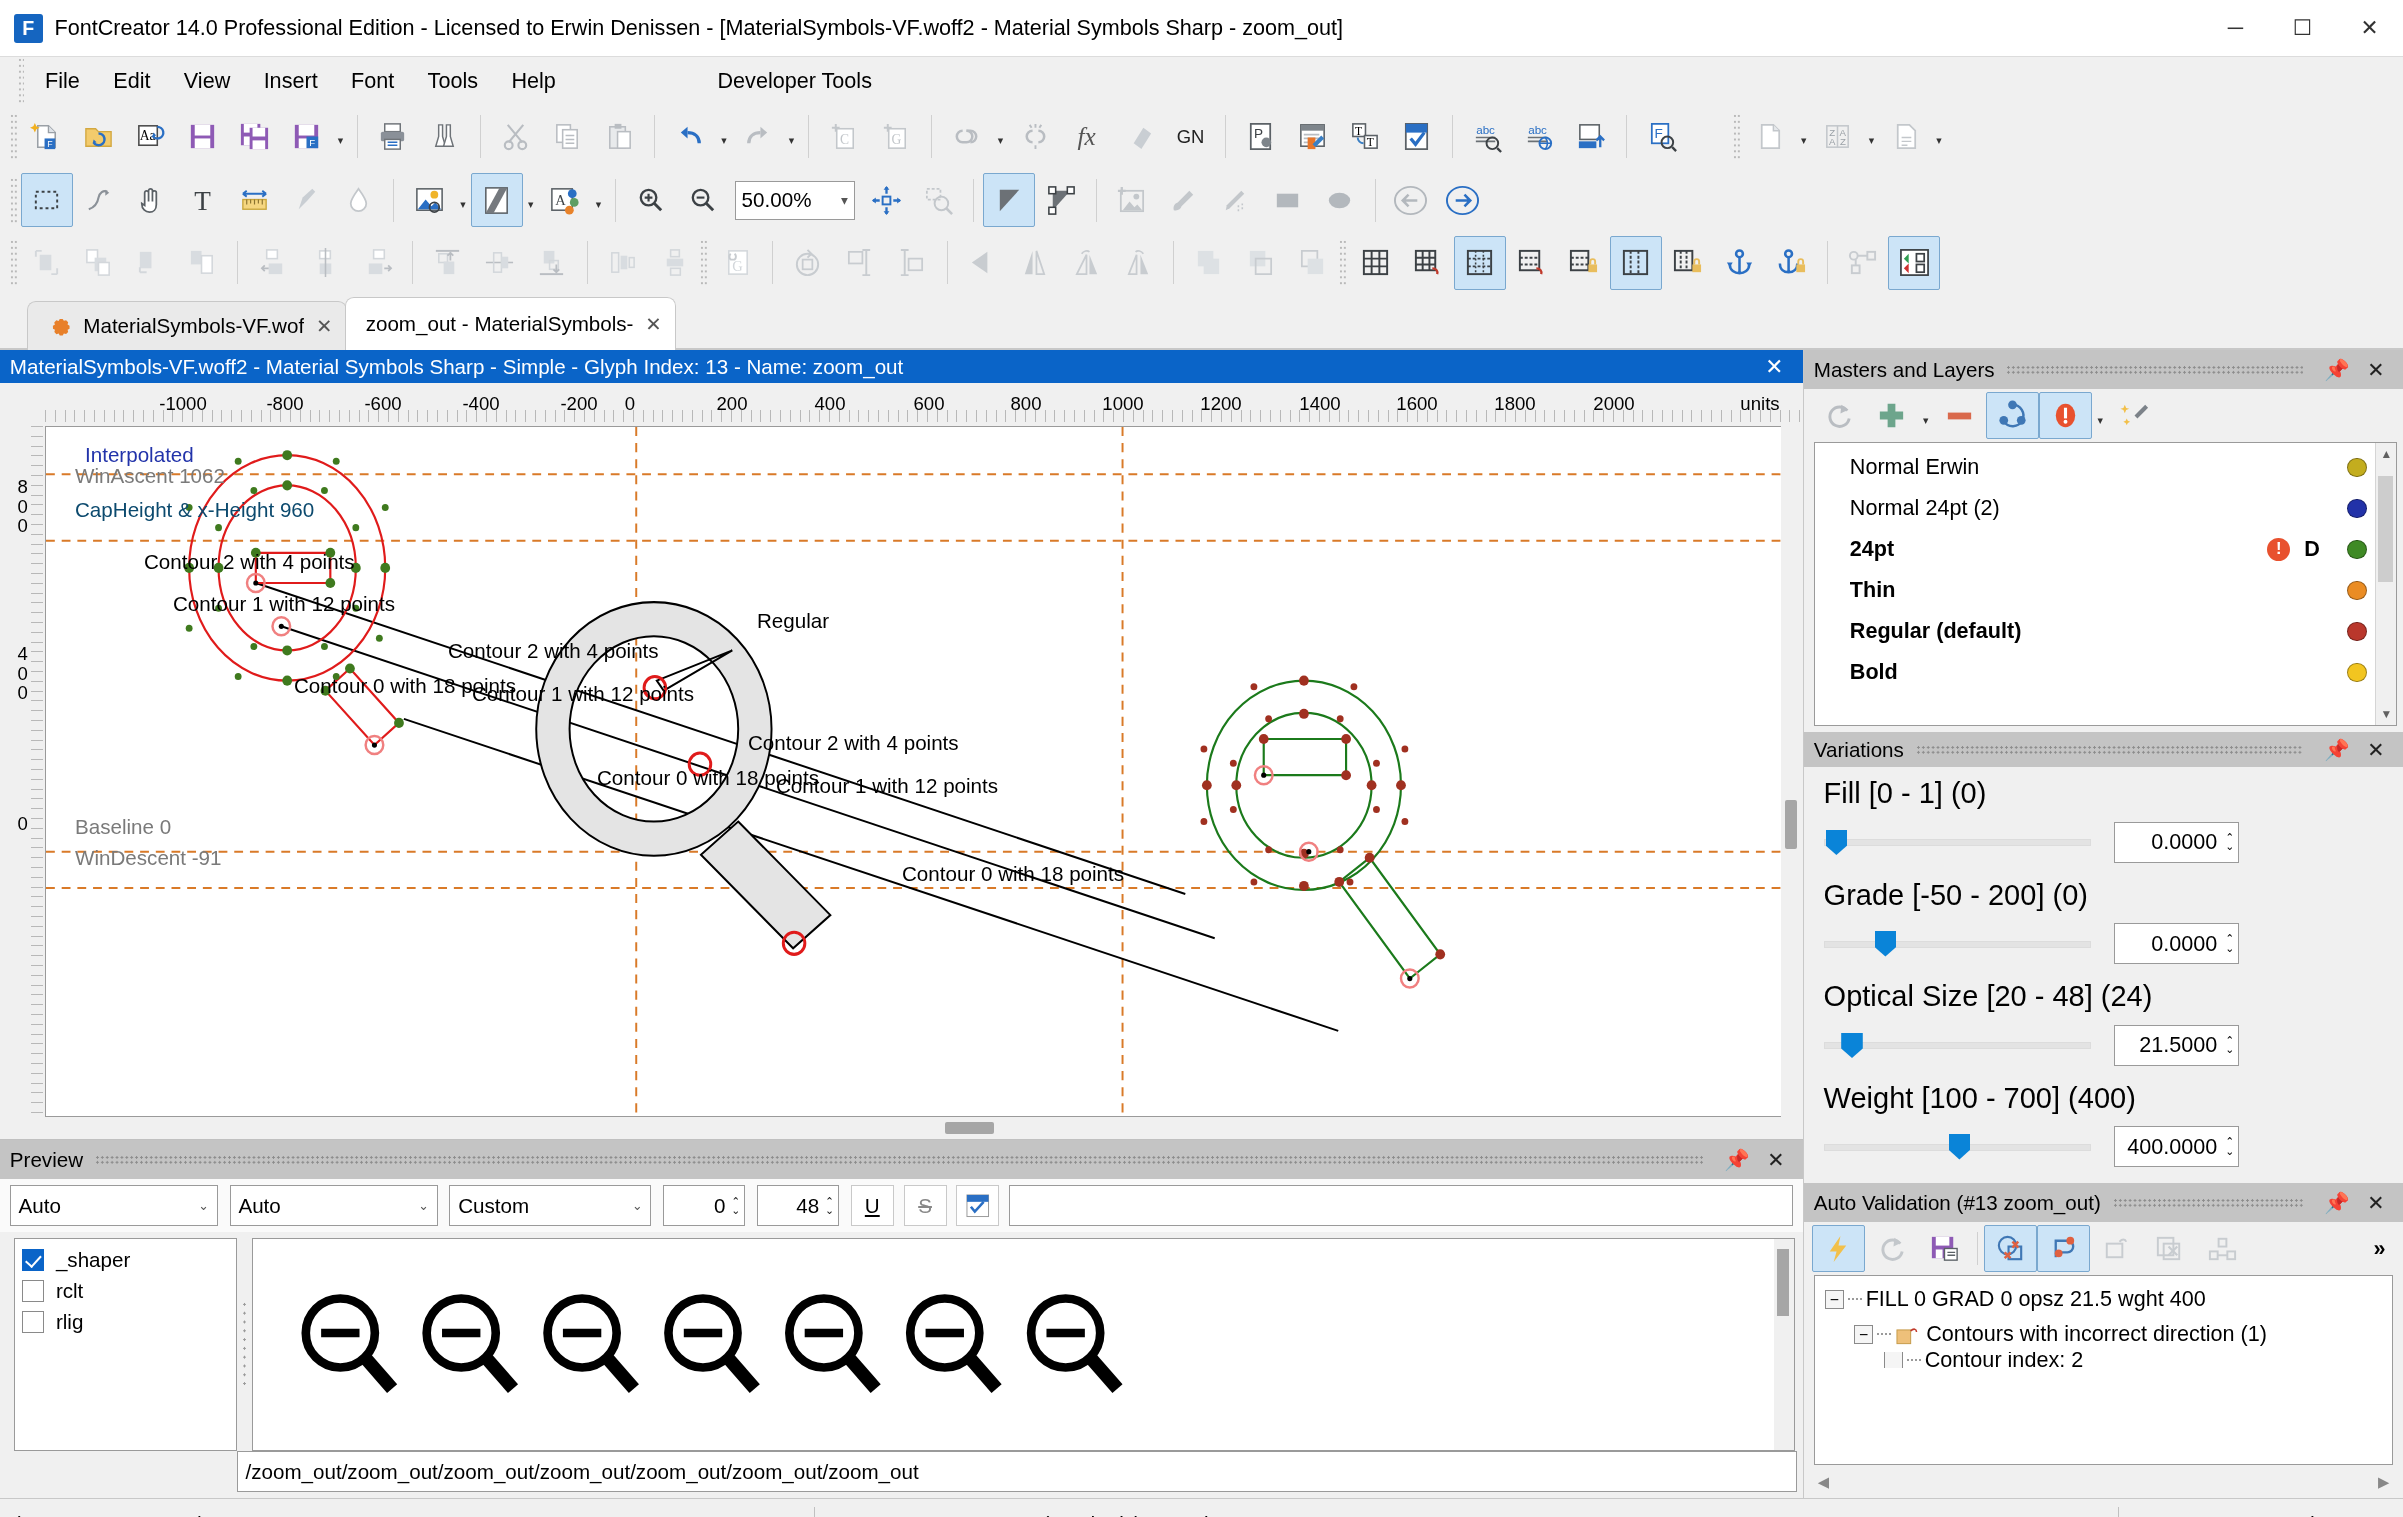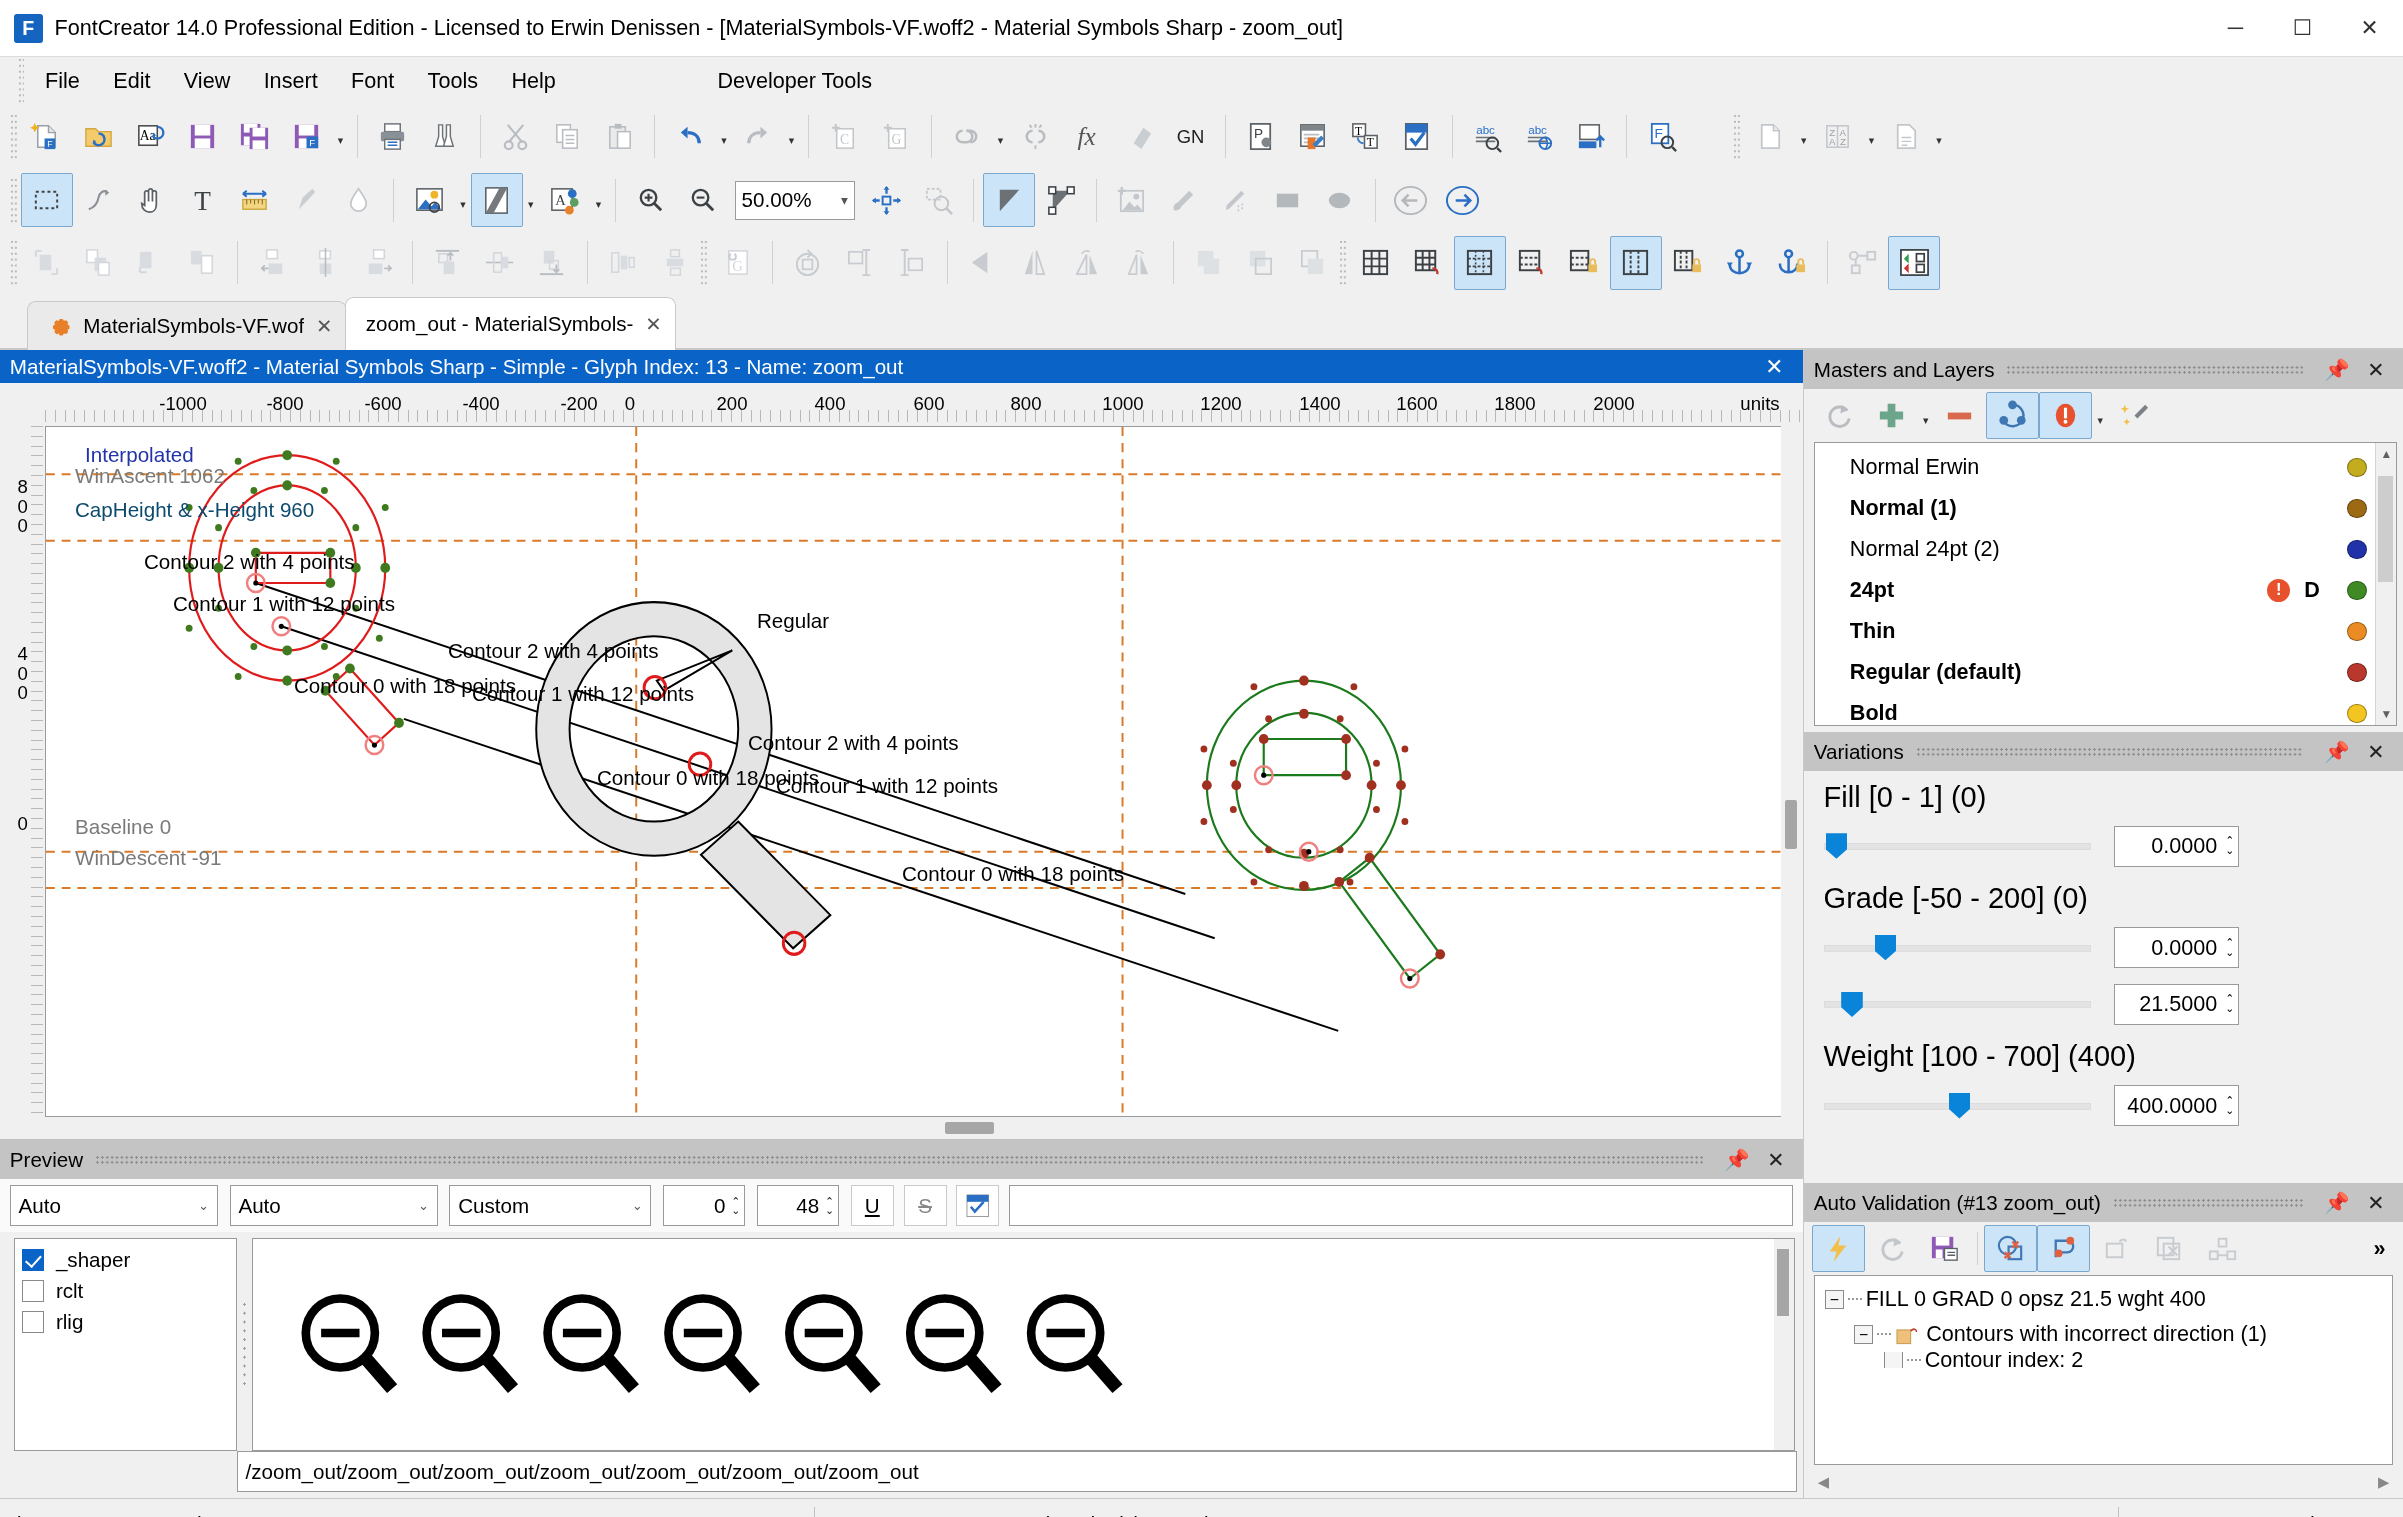--- a/index.html
+++ b/index.html
@@ -1236,26 +1236,20 @@
           </div>
       </div>
       <div id="masterlist">
         <div id="mlistinner">
           <div class="mrow">
             <span>Normal Erwin</span>
             <span class="flag">
                 <span class="dcol" style="background:#c3ad1e"></span>
               </span>
           </div>
-          <div class="mrow" style="font-weight:bold">
-            <span>Normal (1)</span>
-            <span class="flag">
-                <span class="dcol" style="background:#9c6a12"></span>
-              </span>
-          </div>
           <div class="mrow">
             <span>Normal 24pt (2)</span>
             <span class="flag">
                 <span class="dcol" style="background:#2232a8"></span>
               </span>
           </div>
           <div class="mrow" style="font-weight:bold">
             <span>24pt</span>
             <span class="flag">
               <span class="warn">!</span>
@@ -1325,20 +1319,21 @@
             <div class="varnum">
               <span>0.0000</span>
               <span class="ar">
                   <span>⌃</span>
                   <span>⌄</span>
                 </span>
             </div>
           </div>
         </div>
         <div class="varblock">
+          <div class="varlabel">Optical Size [20 - 48] (24)</div>
           <div class="varrow">
             <div class="slider">
               <div class="track"></div>
               <div class="thumb" style="left:17.6px"></div>
             </div>
             <div class="varnum">
               <span>21.5000</span>
               <span class="ar">
                   <span>⌃</span>
                   <span>⌄</span>

